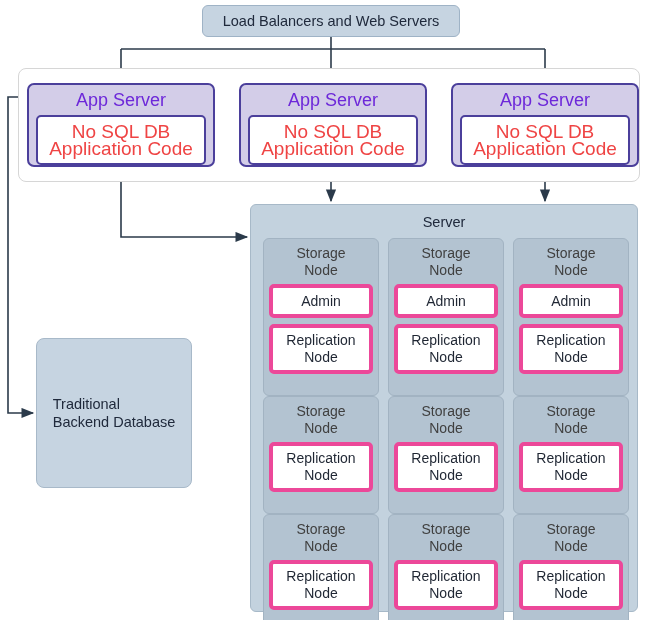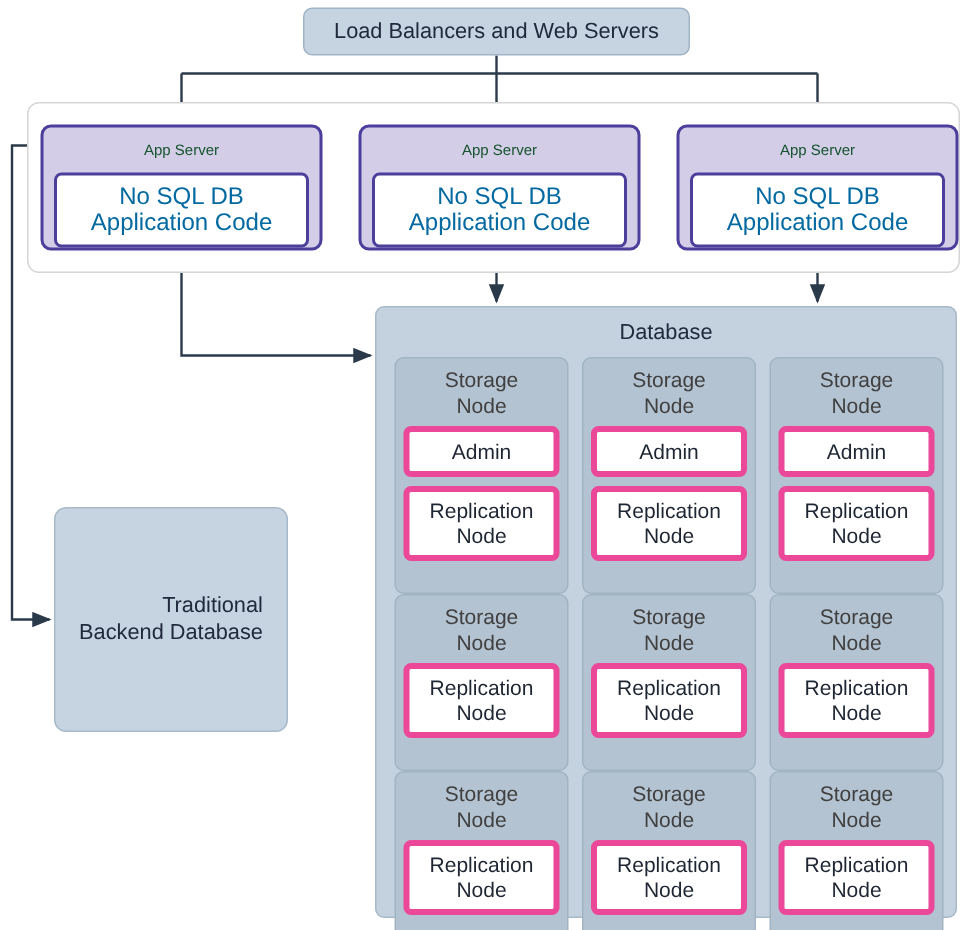--- a/index.html
+++ b/index.html
@@ -37,44 +37,44 @@
   
   .appserver{
     top:83px; width:188px; height:84px;
     background:#d3cde8;
     border:2.5px solid #4b3f9b;
     border-radius:7px;
     padding-top:7px;
     display:flex;flex-direction:column;align-items:center;
   }
   .appserver .title{
-    font-size:10px;color:#14532d;line-height:17px;
+    font-size:18px;color:#6d28d9;line-height:17px;
     margin-bottom:6px;
   }
   .appserver .inner{
     width:166px;height:48px;
     background:#ffffff;
     border:2.5px solid #4b3f9b;
     border-radius:5px;
     display:flex;align-items:center;justify-content:center;
     text-align:center;
-    font-size:16px;color:#0369a1;line-height:17.5px;
+    font-size:19px;color:#ef4444;line-height:17.5px;
   }
   #app1{left:27px;}
   #app2{left:239px;}
   #app3{left:451px;}
 
   
   .db{
     left:36px; top:338px; width:156px; height:150px;
     background:#c6d4e1;
     border:1px solid #a8b9c9;
     border-radius:8px;
     display:flex;align-items:center;justify-content:center;
-    text-align:right;
+    text-align:left;
     font-size:14.5px;color:#202a3c;line-height:18px;
   }
 
   
   .kvstore{
     left:250px; top:204px; width:388px; height:408px;
     background:#c3d2de;
     border:1px solid #a7b9c8;
     border-radius:6px;
   }
@@ -170,21 +170,21 @@
   <div class="node appserver" id="app3">
     <div class="title">App Server</div>
     <div class="inner">No SQL DB<br>Application Code</div>
   </div>
 
   <div class="node db">
     <span>Traditional<br>Backend Database</span>
   </div>
 
   <div class="node kvstore">
-    <div class="kvtitle">Database</div>
+    <div class="kvtitle">Server</div>
 
     <div class="snode col1 row1">
       <div class="sn-title">Storage<br>Node</div>
       <div class="chip one">Admin</div>
       <div class="chip two">Replication<br>Node</div>
     </div>
     <div class="snode col2 row1">
       <div class="sn-title">Storage<br>Node</div>
       <div class="chip one">Admin</div>
       <div class="chip two">Replication<br>Node</div>

